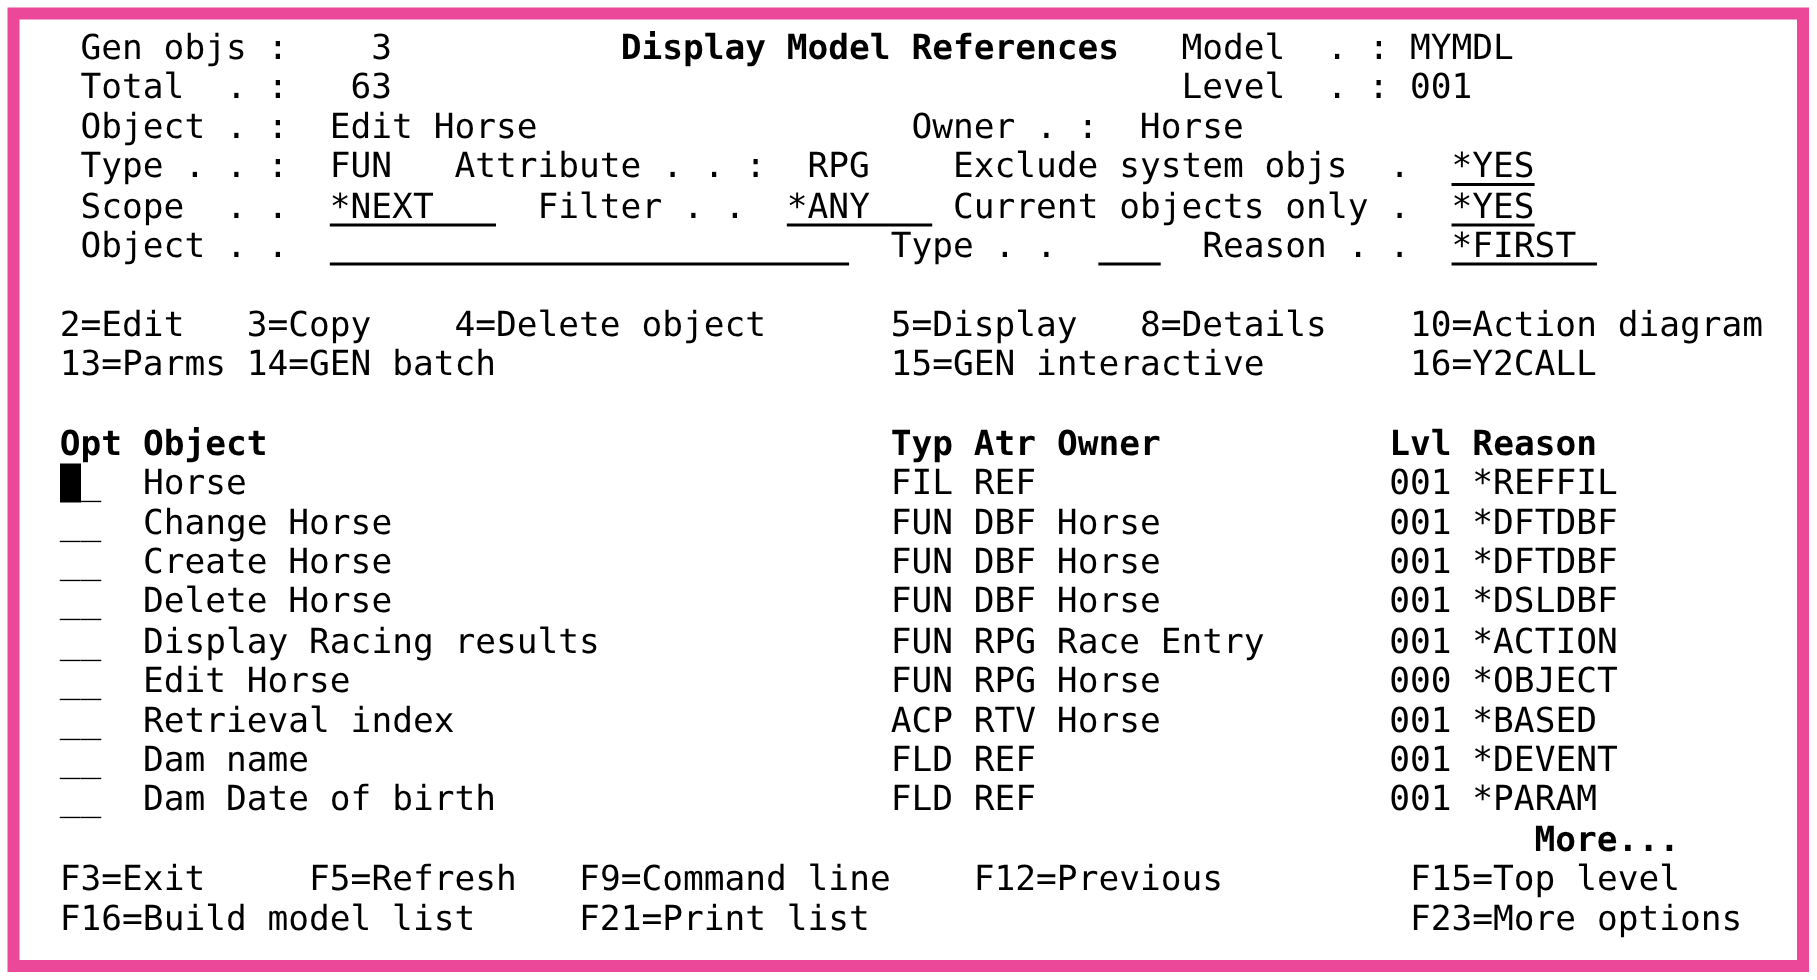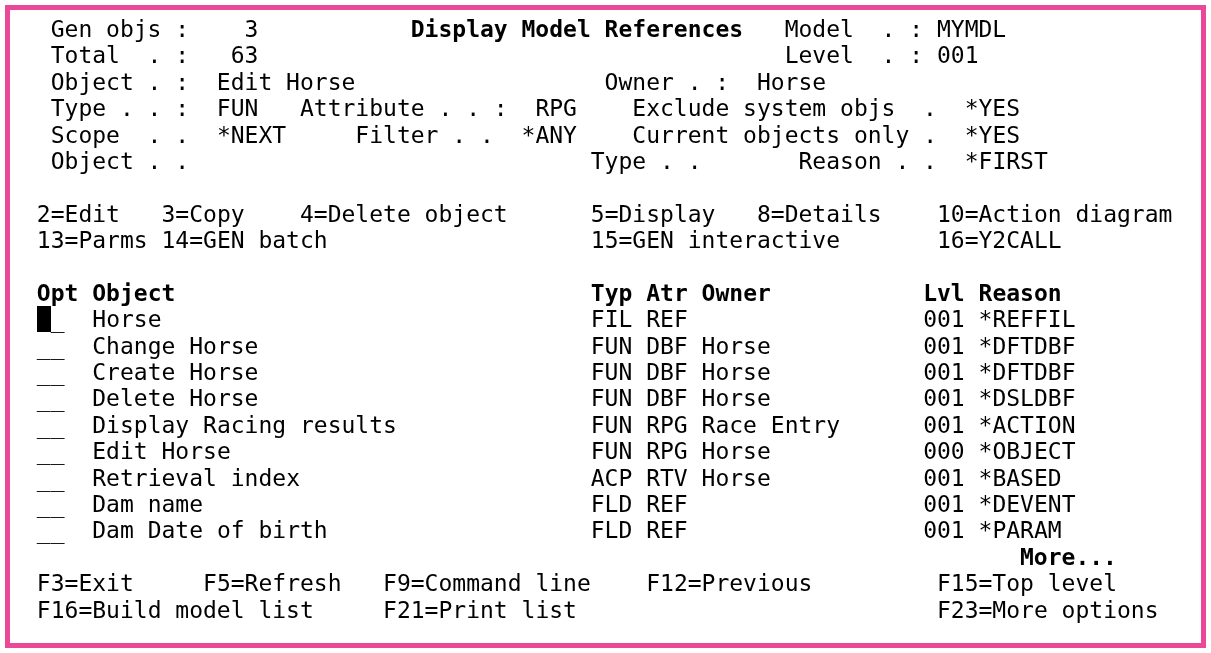--- a/index.html
+++ b/index.html
@@ -1,25 +1,25 @@
 <!DOCTYPE html>
 <html><head>
 <meta charset="utf-8">
 <style>
   html,body{margin:0;padding:0;background:#ffffff;}
   body{width:1211px;height:653px;overflow:hidden;position:relative;
        font-family:"DejaVu Sans Mono","Liberation Mono",monospace;}
   .frame{box-sizing:border-box;position:absolute;left:5px;top:5px;
-         width:1201px;height:643px;border:5px solid #ec4899;background:#fff;}
+         width:1201px;height:643px;border:8px solid #ec4899;background:#fff;}
   .screen{position:absolute;left:0;top:0;right:0;bottom:0;
           padding:6px 0 0 13px;color:#000;
           font-size:23px;line-height:26.4px;white-space:pre;}
   .trow{height:26.4px;}
   .b{font-weight:bold;}
-  .u{text-decoration-thickness:2px;text-underline-offset:4px;margin-top:24px;}
+  .u{text-decoration:underline;text-decoration-thickness:2px;text-underline-offset:4px;margin-top:24px;}
   .cursor{background:#000;color:#000;}
 </style>
 </head>
 <body>
 
 <div class="frame">
   <div class="screen" id="screen" aria-label="Display Model References"><div class="trow"><span>  Gen objs :</span><span>    3</span><span>           </span><span class="b">Display Model References</span><span>   </span><span>Model  . : </span><span>MYMDL</span></div><div class="trow"><span>  Total  . :</span><span>   63</span><span>                                      </span><span>Level  . : </span><span>001</span></div><div class="trow"><span>  Object . :</span><span>  Edit Horse</span><span>                  </span><span>Owner . :</span><span>  Horse</span></div><div class="trow"><span>  Type . . :</span><span>  FUN</span><span>   </span><span>Attribute . . :</span><span>  RPG</span><span>    </span><span>Exclude system objs  .</span><span>  </span><span class="u">*YES</span></div><div class="trow"><span>  Scope  . .</span><span>  </span><span class="u">*NEXT   </span><span>  </span><span>Filter . .</span><span>  </span><span class="u">*ANY   </span><span> </span><span>Current objects only .</span><span>  </span><span class="u">*YES</span></div><div class="trow"><span>  Object . .</span><span>  </span><span class="u">                         </span><span>  </span><span>Type . .</span><span>  </span><span class="u">   </span><span>  </span><span>Reason . .</span><span>  </span><span class="u">*FIRST </span></div><div class="trow"><span> </span></div><div class="trow"><span> </span><span>2=Edit</span><span>   </span><span>3=Copy</span><span>    </span><span>4=Delete object</span><span>      </span><span>5=Display</span><span>   </span><span>8=Details</span><span>    </span><span>10=Action diagram</span></div><div class="trow"><span> </span><span>13=Parms</span><span> </span><span>14=GEN batch</span><span>                   </span><span>15=GEN interactive</span><span>       </span><span>16=Y2CALL</span></div><div class="trow"><span> </span></div><div class="trow"><span> </span><span class="b">Opt</span><span> </span><span class="b">Object</span><span>                              </span><span class="b">Typ</span><span> </span><span class="b">Atr</span><span> </span><span class="b">Owner</span><span>           </span><span class="b">Lvl</span><span> </span><span class="b">Reason</span></div><div class="trow"><span> </span><span class="cursor"> </span><span>_</span><span>  </span><span>Horse                               </span><span>FIL</span><span> </span><span>REF</span><span> </span><span>                </span><span>001</span><span> </span><span>*REFFIL</span></div><div class="trow"><span> </span><span>__</span><span>  </span><span>Change Horse                        </span><span>FUN</span><span> </span><span>DBF</span><span> </span><span>Horse           </span><span>001</span><span> </span><span>*DFTDBF</span></div><div class="trow"><span> </span><span>__</span><span>  </span><span>Create Horse                        </span><span>FUN</span><span> </span><span>DBF</span><span> </span><span>Horse           </span><span>001</span><span> </span><span>*DFTDBF</span></div><div class="trow"><span> </span><span>__</span><span>  </span><span>Delete Horse                        </span><span>FUN</span><span> </span><span>DBF</span><span> </span><span>Horse           </span><span>001</span><span> </span><span>*DSLDBF</span></div><div class="trow"><span> </span><span>__</span><span>  </span><span>Display Racing results              </span><span>FUN</span><span> </span><span>RPG</span><span> </span><span>Race Entry      </span><span>001</span><span> </span><span>*ACTION</span></div><div class="trow"><span> </span><span>__</span><span>  </span><span>Edit Horse                          </span><span>FUN</span><span> </span><span>RPG</span><span> </span><span>Horse           </span><span>000</span><span> </span><span>*OBJECT</span></div><div class="trow"><span> </span><span>__</span><span>  </span><span>Retrieval index                     </span><span>ACP</span><span> </span><span>RTV</span><span> </span><span>Horse           </span><span>001</span><span> </span><span>*BASED</span></div><div class="trow"><span> </span><span>__</span><span>  </span><span>Dam name                            </span><span>FLD</span><span> </span><span>REF</span><span> </span><span>                </span><span>001</span><span> </span><span>*DEVENT</span></div><div class="trow"><span> </span><span>__</span><span>  </span><span>Dam Date of birth                   </span><span>FLD</span><span> </span><span>REF</span><span> </span><span>                </span><span>001</span><span> </span><span>*PARAM</span></div><div class="trow"><span>                                                                        </span><span class="b">More...</span></div><div class="trow"><span> </span><span>F3=Exit</span><span>     </span><span>F5=Refresh</span><span>   </span><span>F9=Command line</span><span>    </span><span>F12=Previous</span><span>         </span><span>F15=Top level</span></div><div class="trow"><span> </span><span>F16=Build model list</span><span>     </span><span>F21=Print list</span><span>                          </span><span>F23=More options</span></div></div>
 </div>
 
 </body></html>

